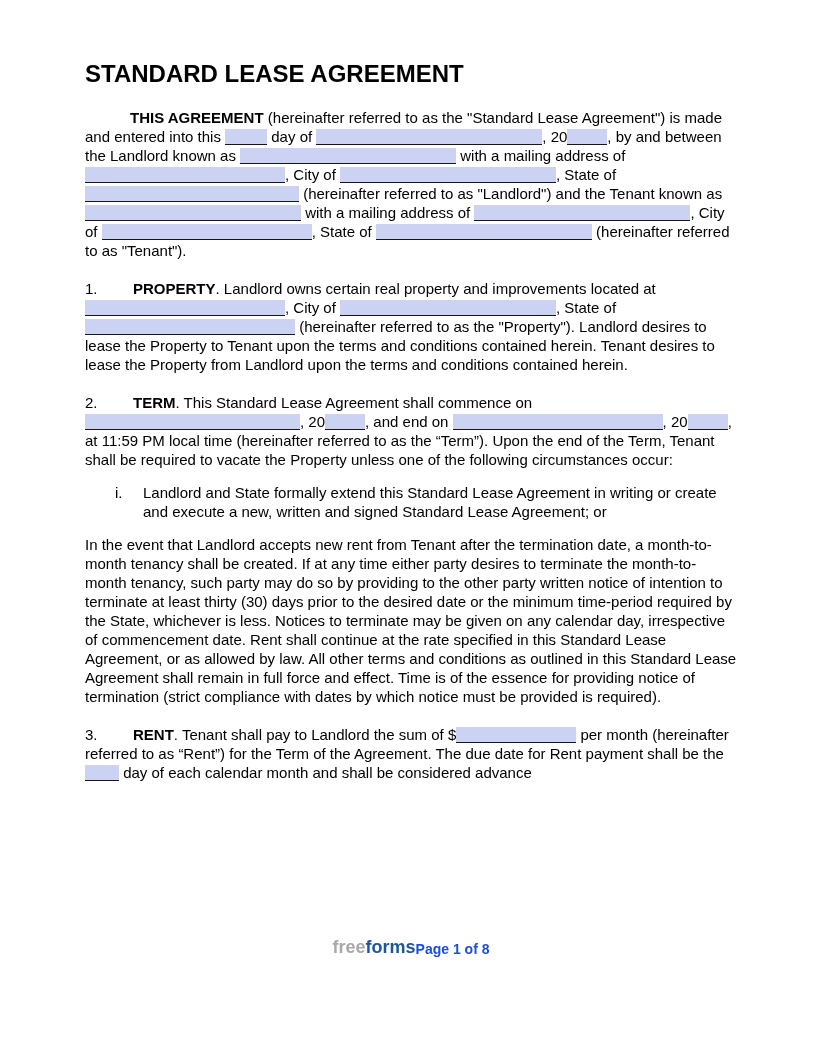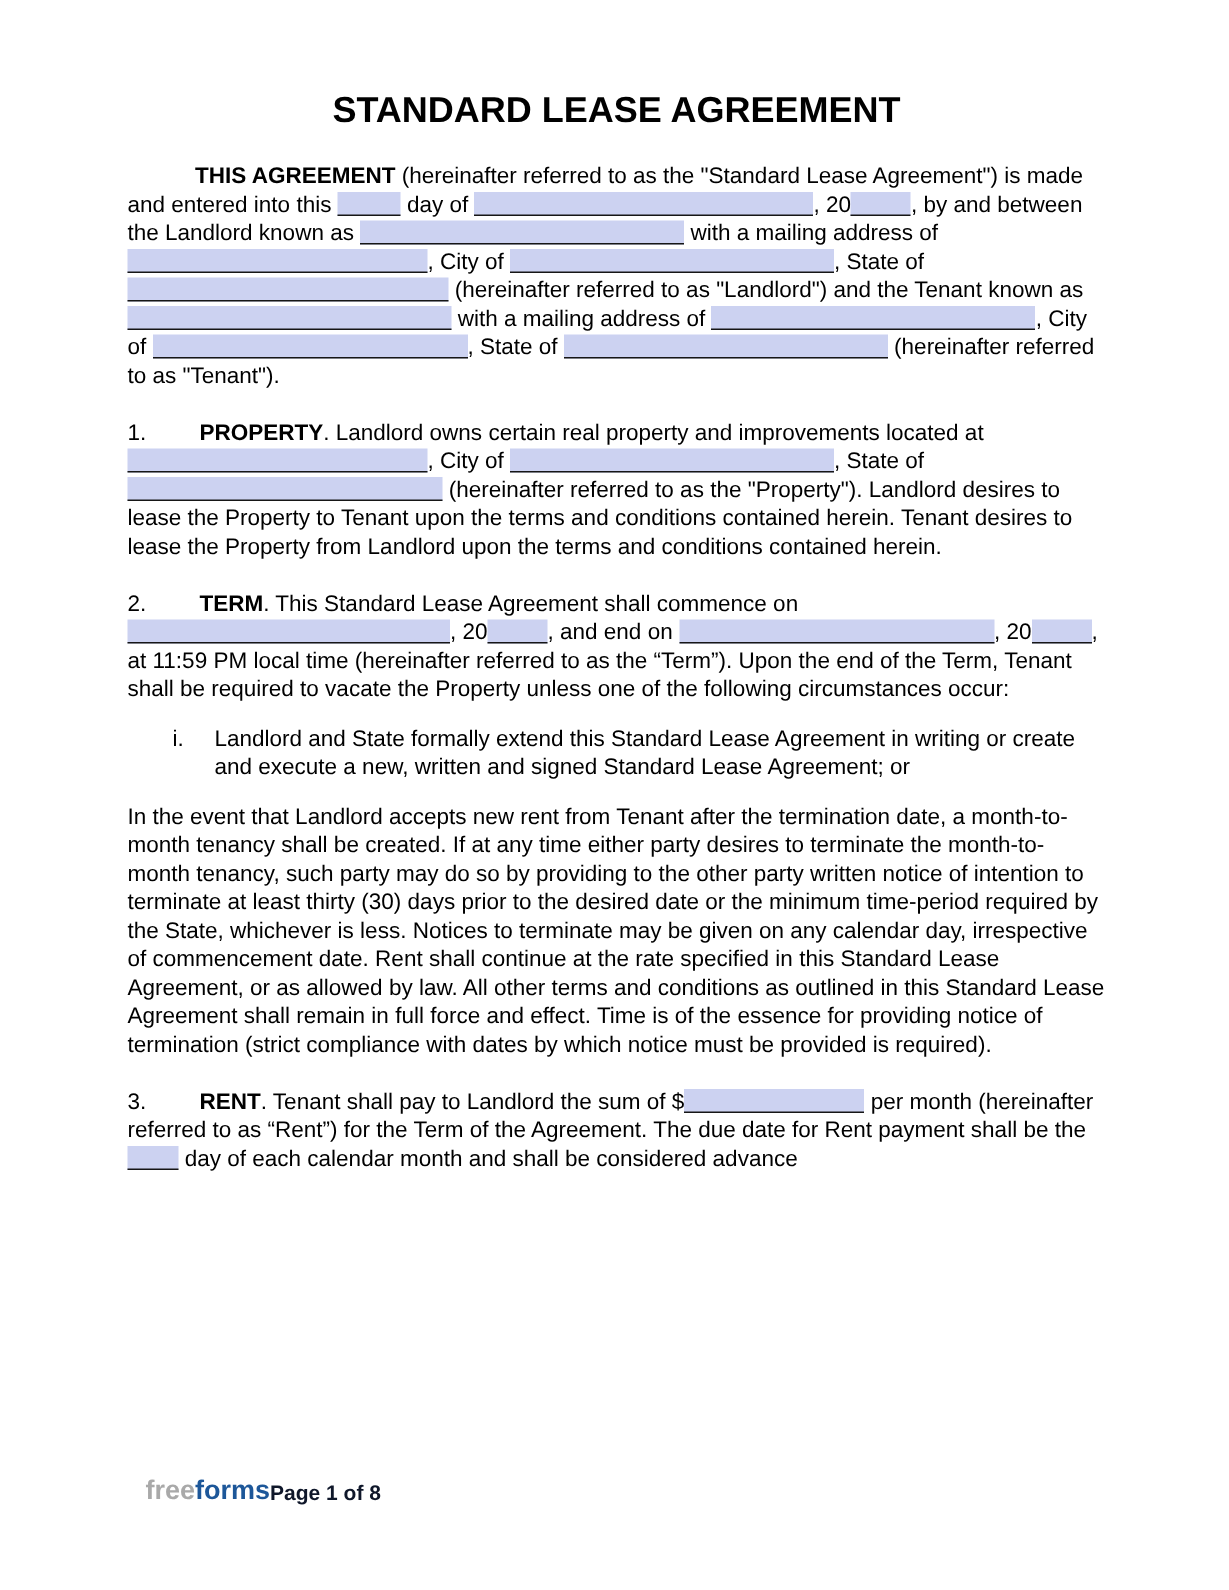--- a/index.html
+++ b/index.html
@@ -6,46 +6,46 @@
   .page {
     position:relative;
     width:819px; height:1060px;
     background:#ffffff;
     font-family:"Liberation Sans", sans-serif;
     font-size:15px; line-height:19px; color:#000;
     overflow:hidden;
   }
   .content { position:absolute; left:85px; top:60px; width:652px; }
   .title {
-    text-align:center; font-weight:bold; font-size:24px;
+    text-align:left; font-weight:bold; font-size:24px;
     line-height:28px; margin-bottom:20px; color:#000;
   }
   .para { margin:12px 0 19px 0; }
   .para.indent { text-indent:45px; }
   .b { font-weight:bold; }
   .num { display:inline-block; width:48px; font-weight:normal; }
   .field {
     display:inline-block; height:15px;
     background:#ccd2f1;
     border-bottom:1.5px solid #161616;
     vertical-align:-3px;
   }
   .listwrap { margin:0 0 14px 30px; }
   .para + .listwrap { margin-top:-5px; }
   .li { display:flex; }
   .marker { flex:none; width:28px; }
   .li-body { flex:1; }
   .footer {
-    position:absolute; left:85px; top:982px; width:652px;
-    display:flex; justify-content:flex-start; align-items:flex-start;margin-left:12px;
+    position:absolute; left:85px; top:936px; width:652px;
+    display:flex; justify-content:center; align-items:flex-start;
   }
   .logo { font-size:18px; font-weight:bold; line-height:22px; }
   .logo-free  { color:#a9a9a9; }
   .logo-forms { color:#1d5799; }
-  .page-num { font-size:14px; font-weight:bold; line-height:22px; margin-top:2px; color:#0f172a; }
+  .page-num { font-size:14px; font-weight:bold; line-height:22px; margin-top:2px; color:#1d4ed8; }
 </style>
 </head>
 <body>
 
 <div class="page">
   <div class="content">
     <div class="title">STANDARD LEASE AGREEMENT</div>
     <div>
         <div class="para indent"><span class="b">THIS AGREEMENT</span><span> (hereinafter referred to as the "Standard Lease Agreement") is made and entered into this </span><span class="field" style="width: 42px;"></span><span> day of </span><span class="field" style="width: 226px;"></span><span>, 20</span><span class="field" style="width: 40px;"></span><span>, by and between the Landlord known as </span><span class="field" style="width: 216px;"></span><span> with a mailing address of </span><span class="field" style="width: 200px;"></span><span>, City of </span><span class="field" style="width: 216px;"></span><span>, State of </span><span class="field" style="width: 214px;"></span><span> (hereinafter referred to as "Landlord") and the Tenant known as </span><span class="field" style="width: 216px;"></span><span> with a mailing address of </span><span class="field" style="width: 216px;"></span><span>, City of </span><span class="field" style="width: 210px;"></span><span>, State of </span><span class="field" style="width: 216px;"></span><span> (hereinafter referred to as "Tenant").</span></div>
         <div class="para"><span class="num">1.</span><span class="b">PROPERTY</span><span>. Landlord owns certain real property and improvements located at </span><span class="field" style="width: 200px;"></span><span>, City of </span><span class="field" style="width: 216px;"></span><span>, State of </span><span class="field" style="width: 210px;"></span><span> (hereinafter referred to as the "Property"). Landlord desires to lease the Property to Tenant upon the terms and conditions contained herein. Tenant desires to lease the Property from Landlord upon the terms and conditions contained herein.</span></div>

